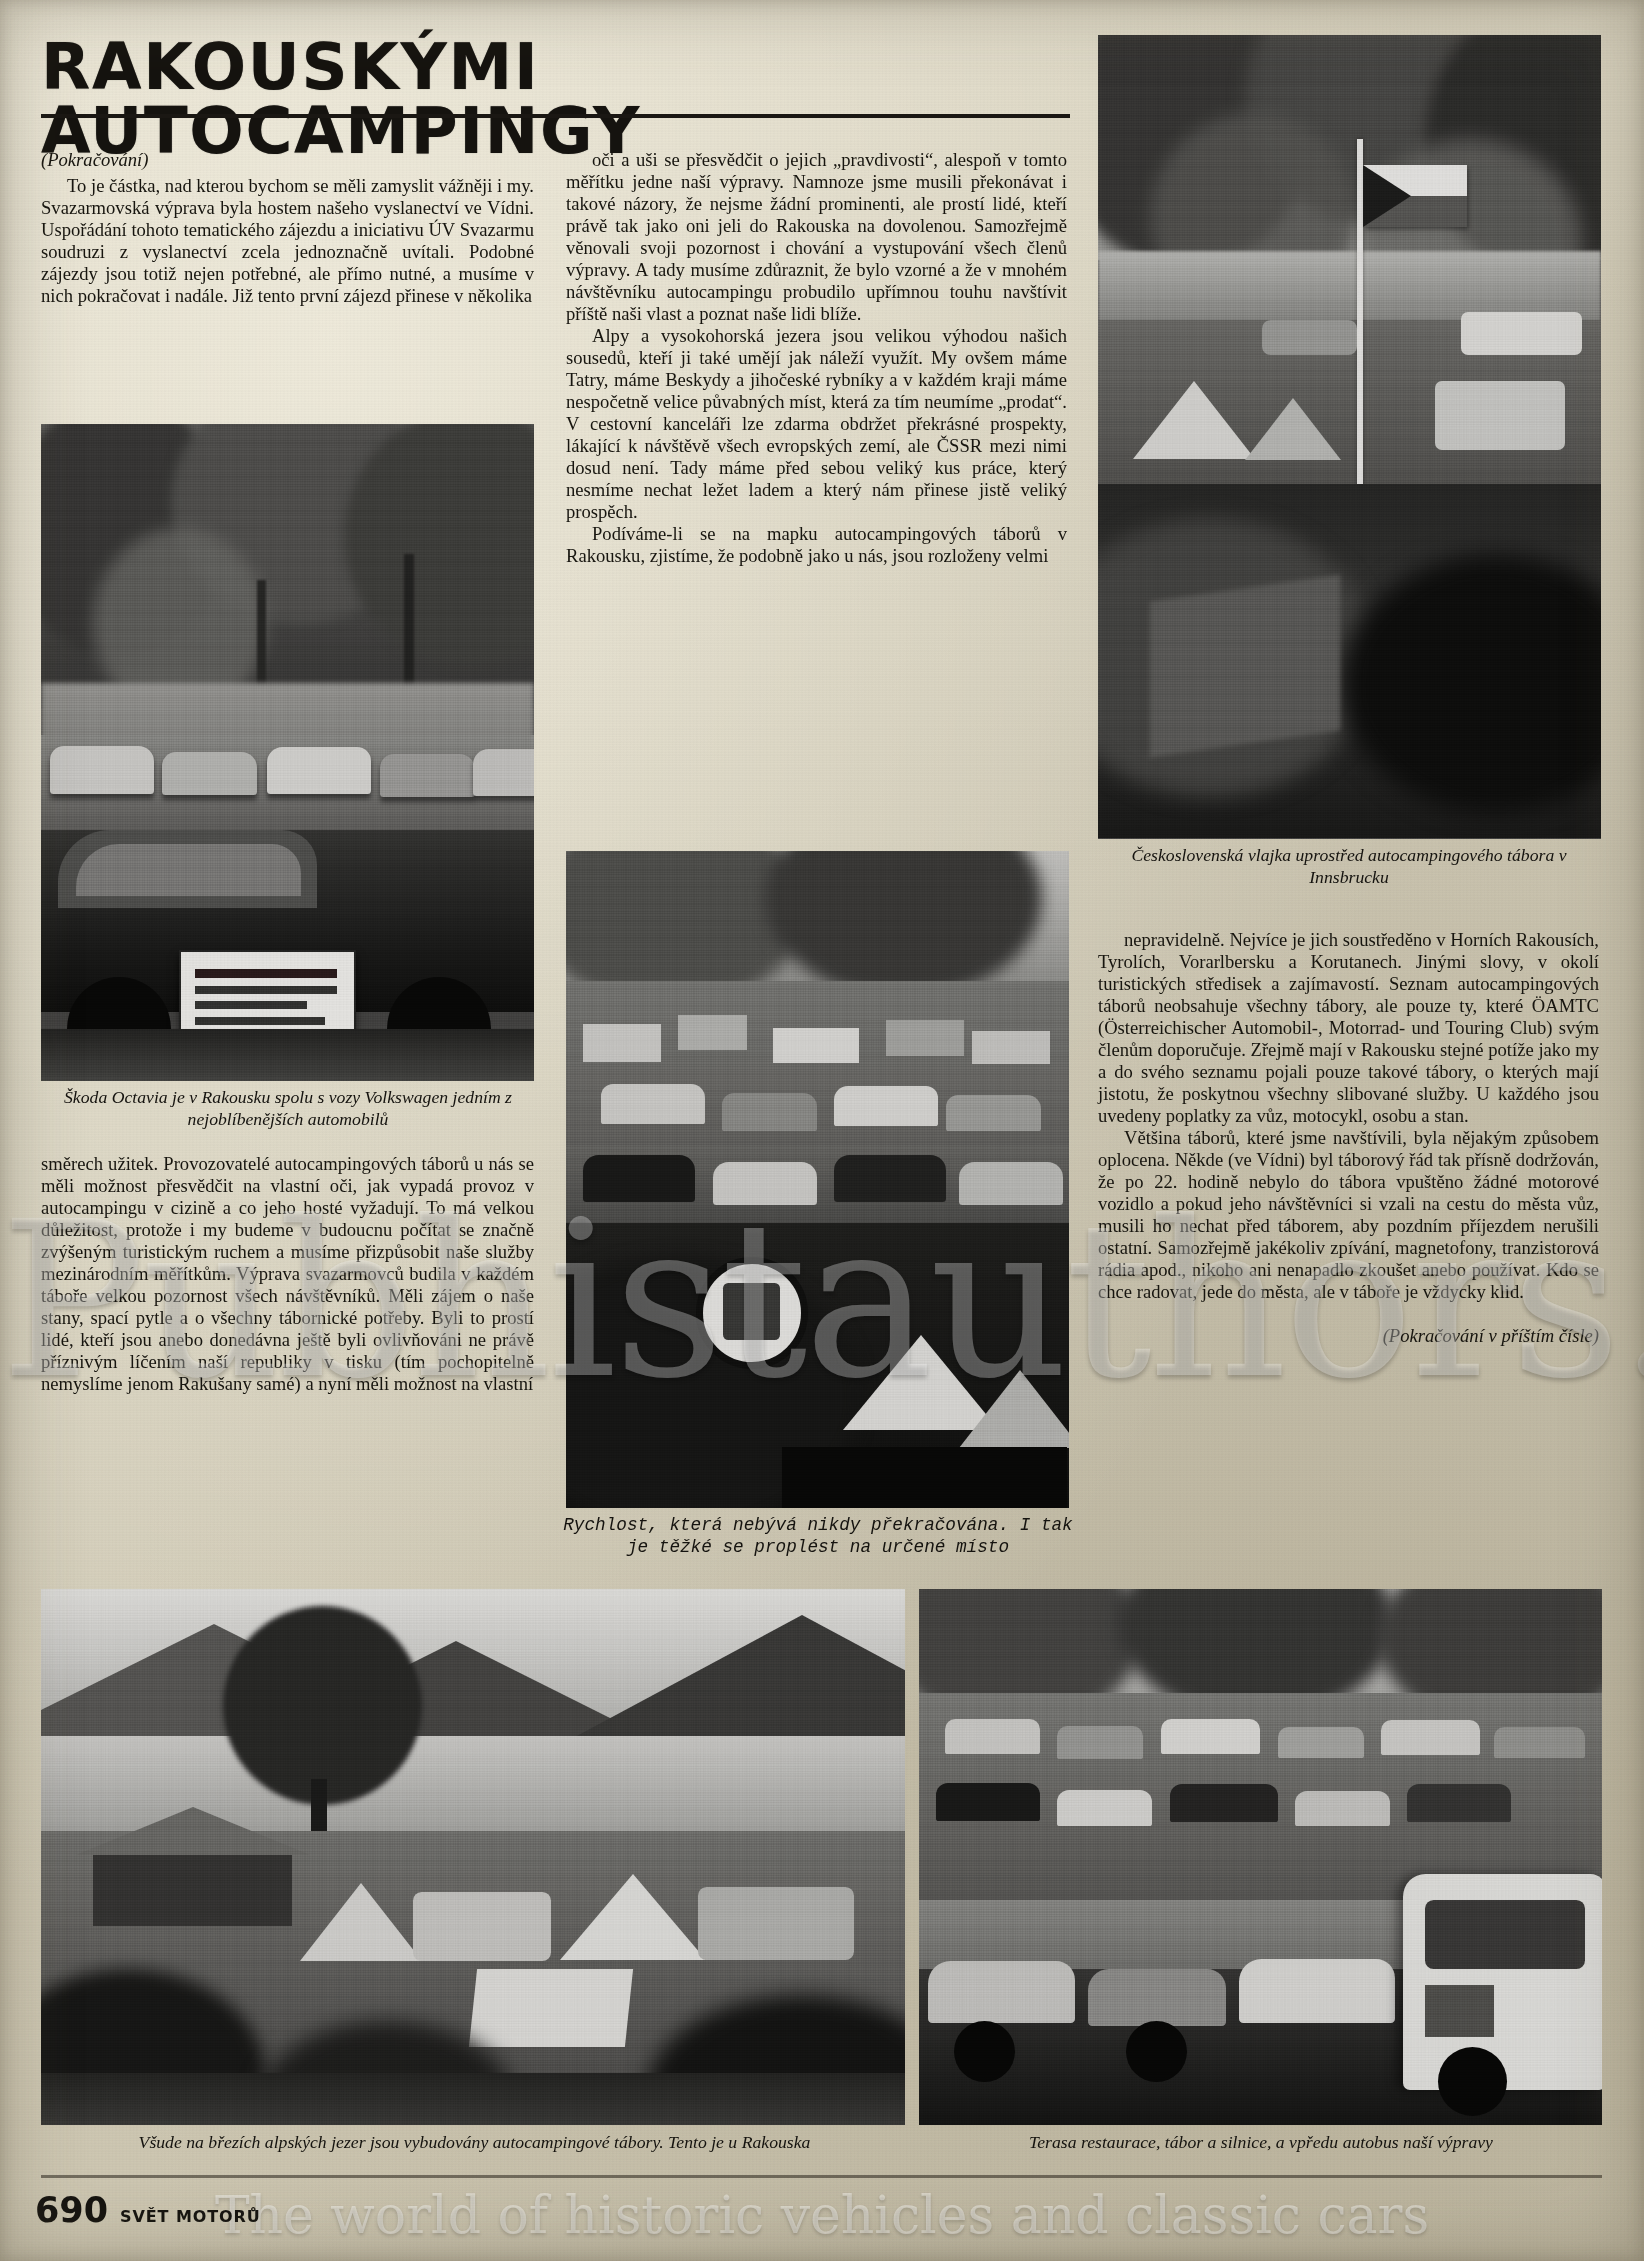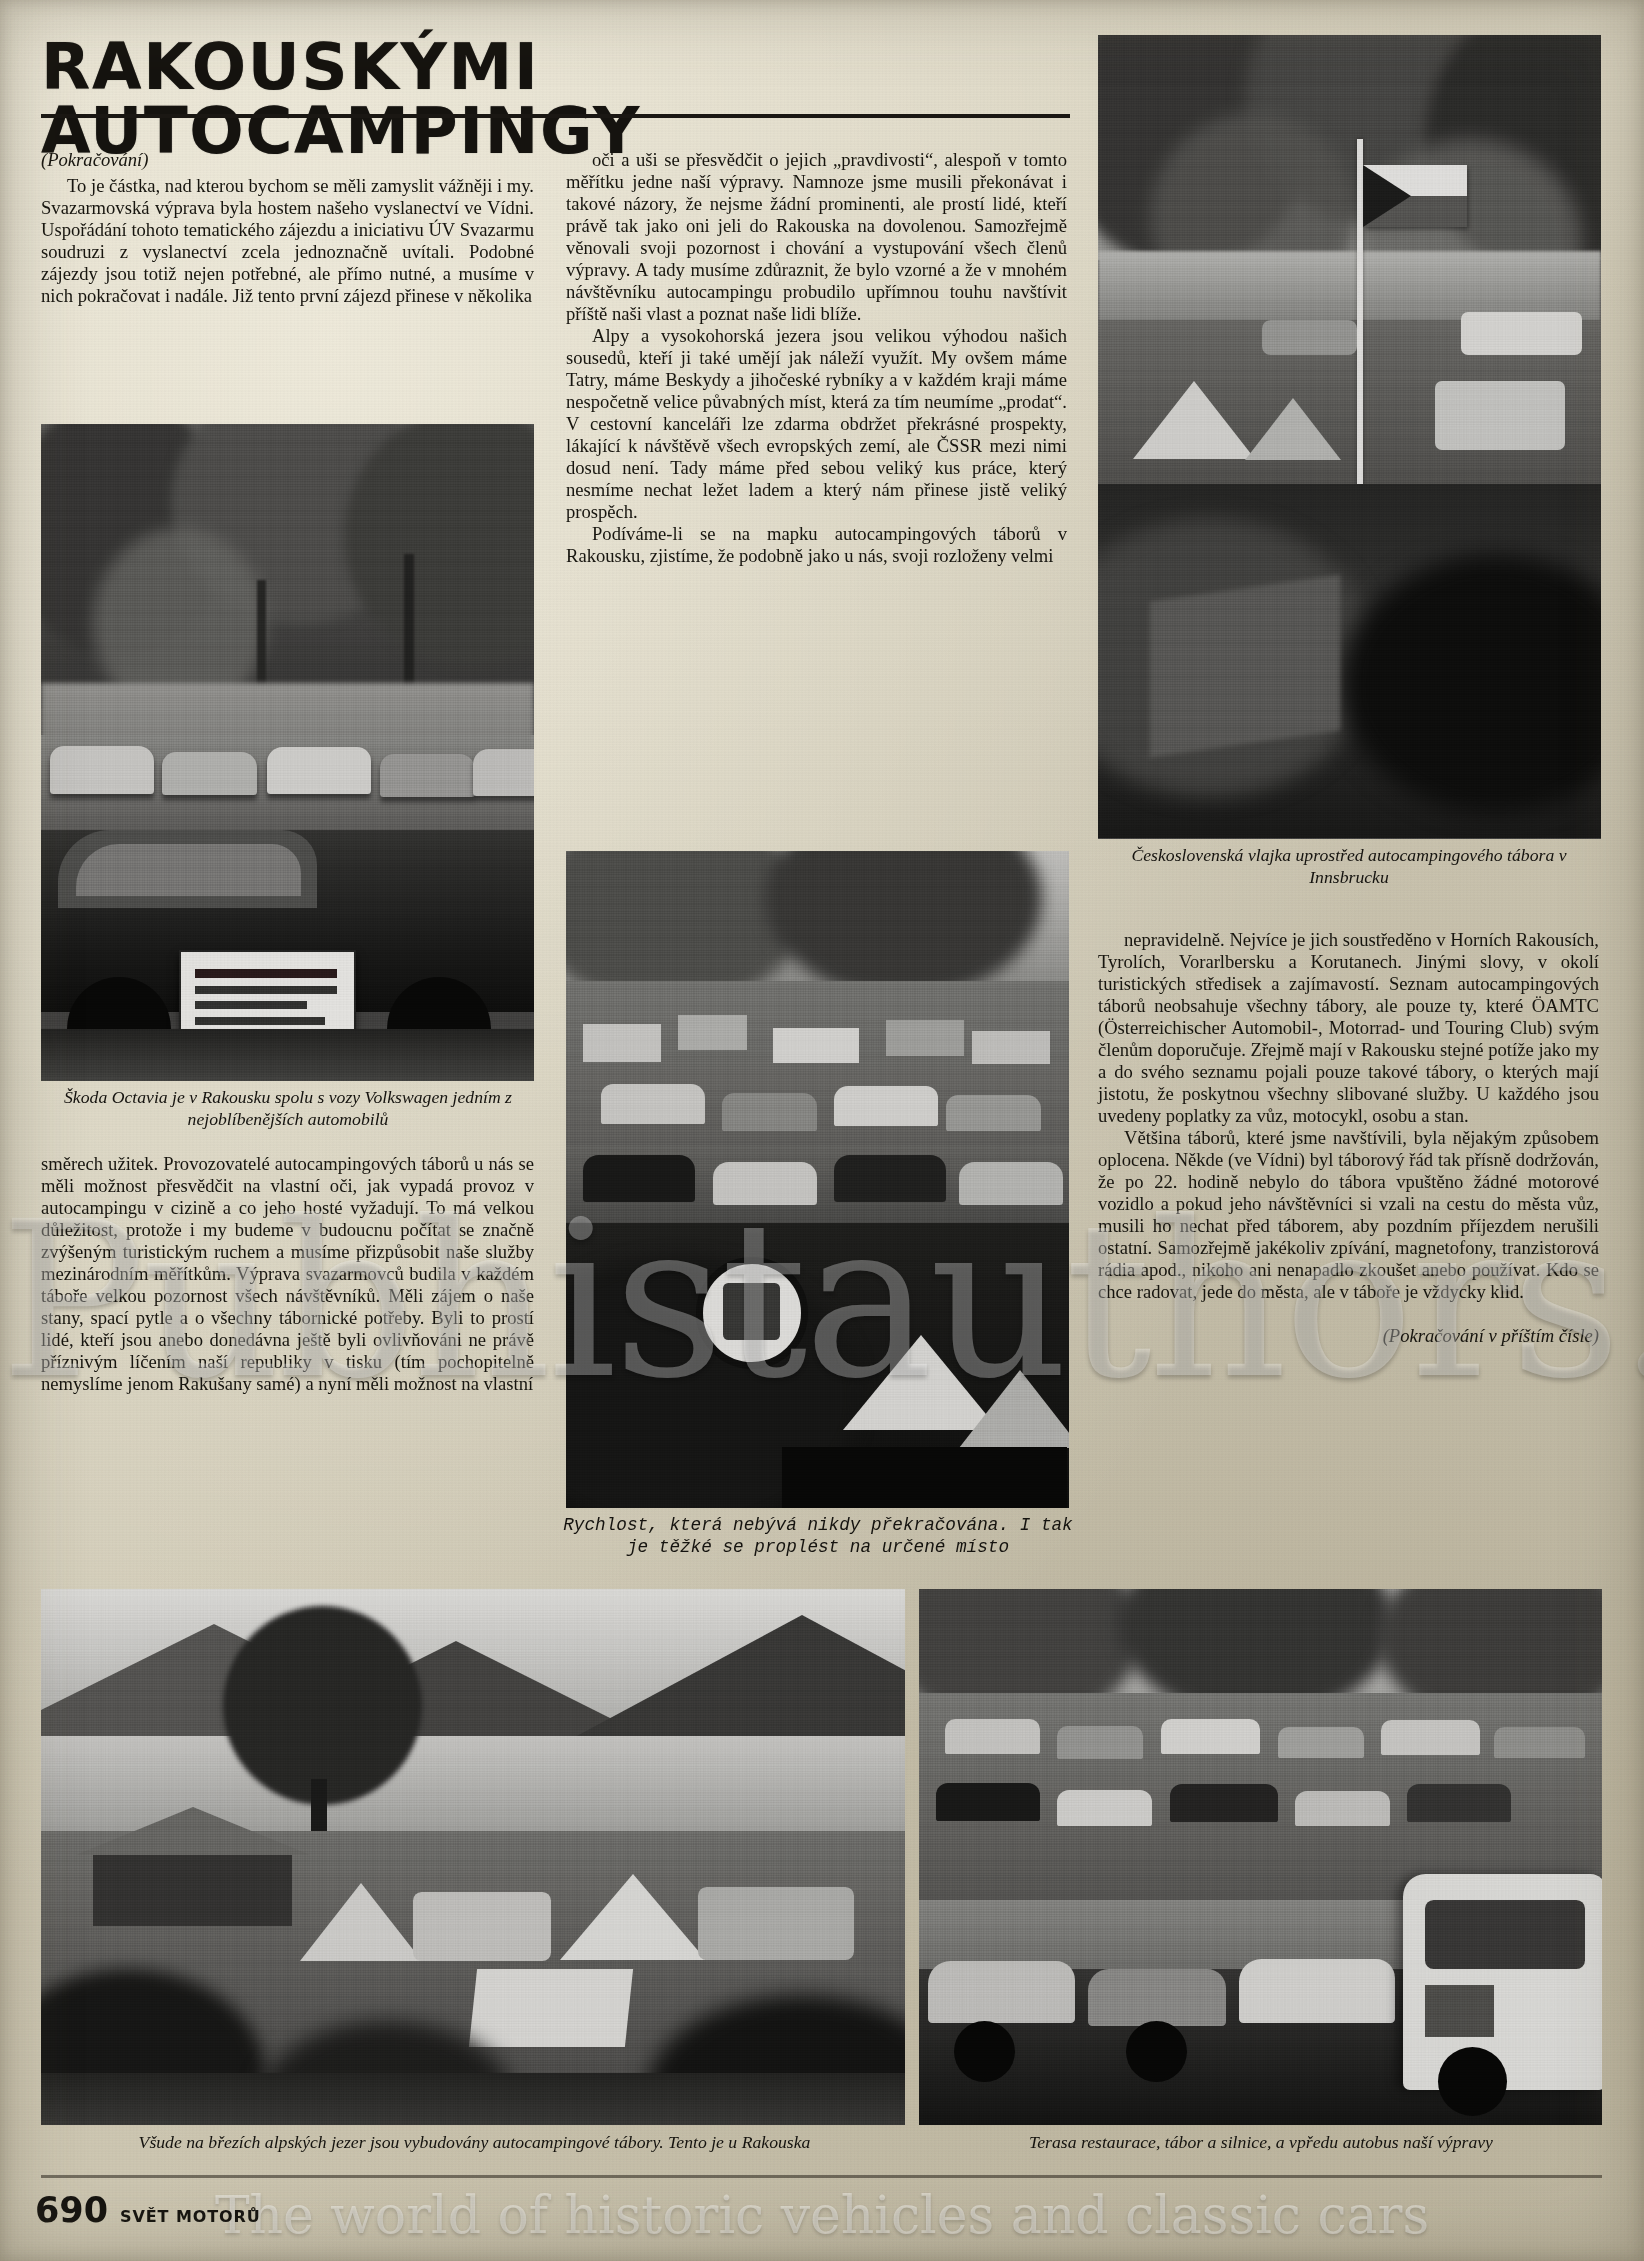--- a/index.html
+++ b/index.html
@@ -216,21 +216,21 @@
   <div class="rule-top"></div>
 
   <div class="col" id="col1a">
     <p class="subhead">(Pokračování)</p>
     <p>To je částka, nad kterou bychom se měli zamyslit vážněji i my. Svazarmovská výprava byla hostem našeho vyslanectví ve Vídni. Uspořádání tohoto tematického zájezdu a iniciativu ÚV Svazarmu soudruzi z vyslanectví zcela jednoznačně uvítali. Podobné zájezdy jsou totiž nejen potřebné, ale přímo nutné, a musíme v nich pokračovat i nadále. Již tento první zájezd přinese v několika</p>
   </div>
 
   <div class="col" id="col2a">
     <p>oči a uši se přesvědčit o jejich „pravdivosti“, alespoň v tomto měřítku jedne naší výpravy. Namnoze jsme musili překonávat i takové názory, že nejsme žádní prominenti, ale prostí lidé, kteří právě tak jako oni jeli do Rakouska na dovolenou. Samozřejmě věnovali svoji pozornost i chování a vystupování všech členů výpravy. A tady musíme zdůraznit, že bylo vzorné a že v mnohém návštěvníku autocampingu probudilo upřímnou touhu navštívit příště naši vlast a poznat naše lidi blíže.</p>
     <p>Alpy a vysokohorská jezera jsou velikou výhodou našich sousedů, kteří ji také umějí jak náleží využít. My ovšem máme Tatry, máme Beskydy a jihočeské rybníky a v každém kraji máme nespočetně velice půvabných míst, která za tím neumíme „prodat“. V cestovní kanceláři lze zdarma obdržet překrásné prospekty, lákající k návštěvě všech evropských zemí, ale ČSSR mezi nimi dosud není. Tady máme před sebou veliký kus práce, který nesmíme nechat ležet ladem a který nám přinese jistě veliký prospěch.</p>
-    <p>Podíváme-li se na mapku autocampingových táborů v Rakousku, zjistíme, že podobně jako u nás, svoji rozloženy velmi</p>
+    <p>Podíváme-li se na mapku autocampingových táborů v Rakousku, zjistíme, že podobně jako u nás, jsou rozloženy velmi</p>
   </div>
 
   <div class="col" id="col1b">
     <p class="noindent">směrech užitek. Provozovatelé autocampingových táborů u nás se měli možnost přesvědčit na vlastní oči, jak vypadá provoz v autocampingu v cizině a co jeho hosté vyžadují. To má velkou důležitost, protože i my budeme v budoucnu počítat se značně zvýšeným turistickým ruchem a musíme přizpůsobit naše služby mezinárodním měřítkům. Výprava svazarmovců budila v každém táboře velkou pozornost všech návštěvníků. Měli zájem o naše stany, spací pytle a o všechny tábornické potřeby. Byli to prostí lidé, kteří jsou anebo donedávna ještě byli ovlivňováni ne právě příznivým líčením naší republiky v tisku (tím pochopitelně nemyslíme jenom Rakušany samé) a nyní měli možnost na vlastní</p>
   </div>
 
   <div class="col" id="col3b">
     <p>nepravidelně. Nejvíce je jich soustředěno v Horních Rakousích, Tyrolích, Vorarlbersku a Korutanech. Jinými slovy, v okolí turistických středisek a zajímavostí. Seznam autocampingových táborů neobsahuje všechny tábory, ale pouze ty, které ÖAMTC (Österreichischer Automobil-, Motorrad- und Touring Club) svým členům doporučuje. Zřejmě mají v Rakousku stejné potíže jako my a do svého seznamu pojali pouze takové tábory, o kterých mají jistotu, že poskytnou všechny slibované služby. U každého jsou uvedeny poplatky za vůz, motocykl, osobu a stan.</p>
     <p>Většina táborů, které jsme navštívili, byla nějakým způsobem oplocena. Někde (ve Vídni) byl táborový řád tak přísně dodržován, že po 22. hodině nebylo do tábora vpuštěno žádné motorové vozidlo a pokud jeho návštěvníci si vzali na cestu do města vůz, musili ho nechat před táborem, aby pozdním příjezdem nerušili ostatní. Samozřejmě jakékoliv zpívání, magnetofony, tranzistorová rádia apod., nikoho ani nenapadlo zkoušet anebo používat. Kdo se chce radovat, jede do města, ale v táboře je vždycky klid.</p>
     <p class="endnote">(Pokračování v příštím čísle)</p>

